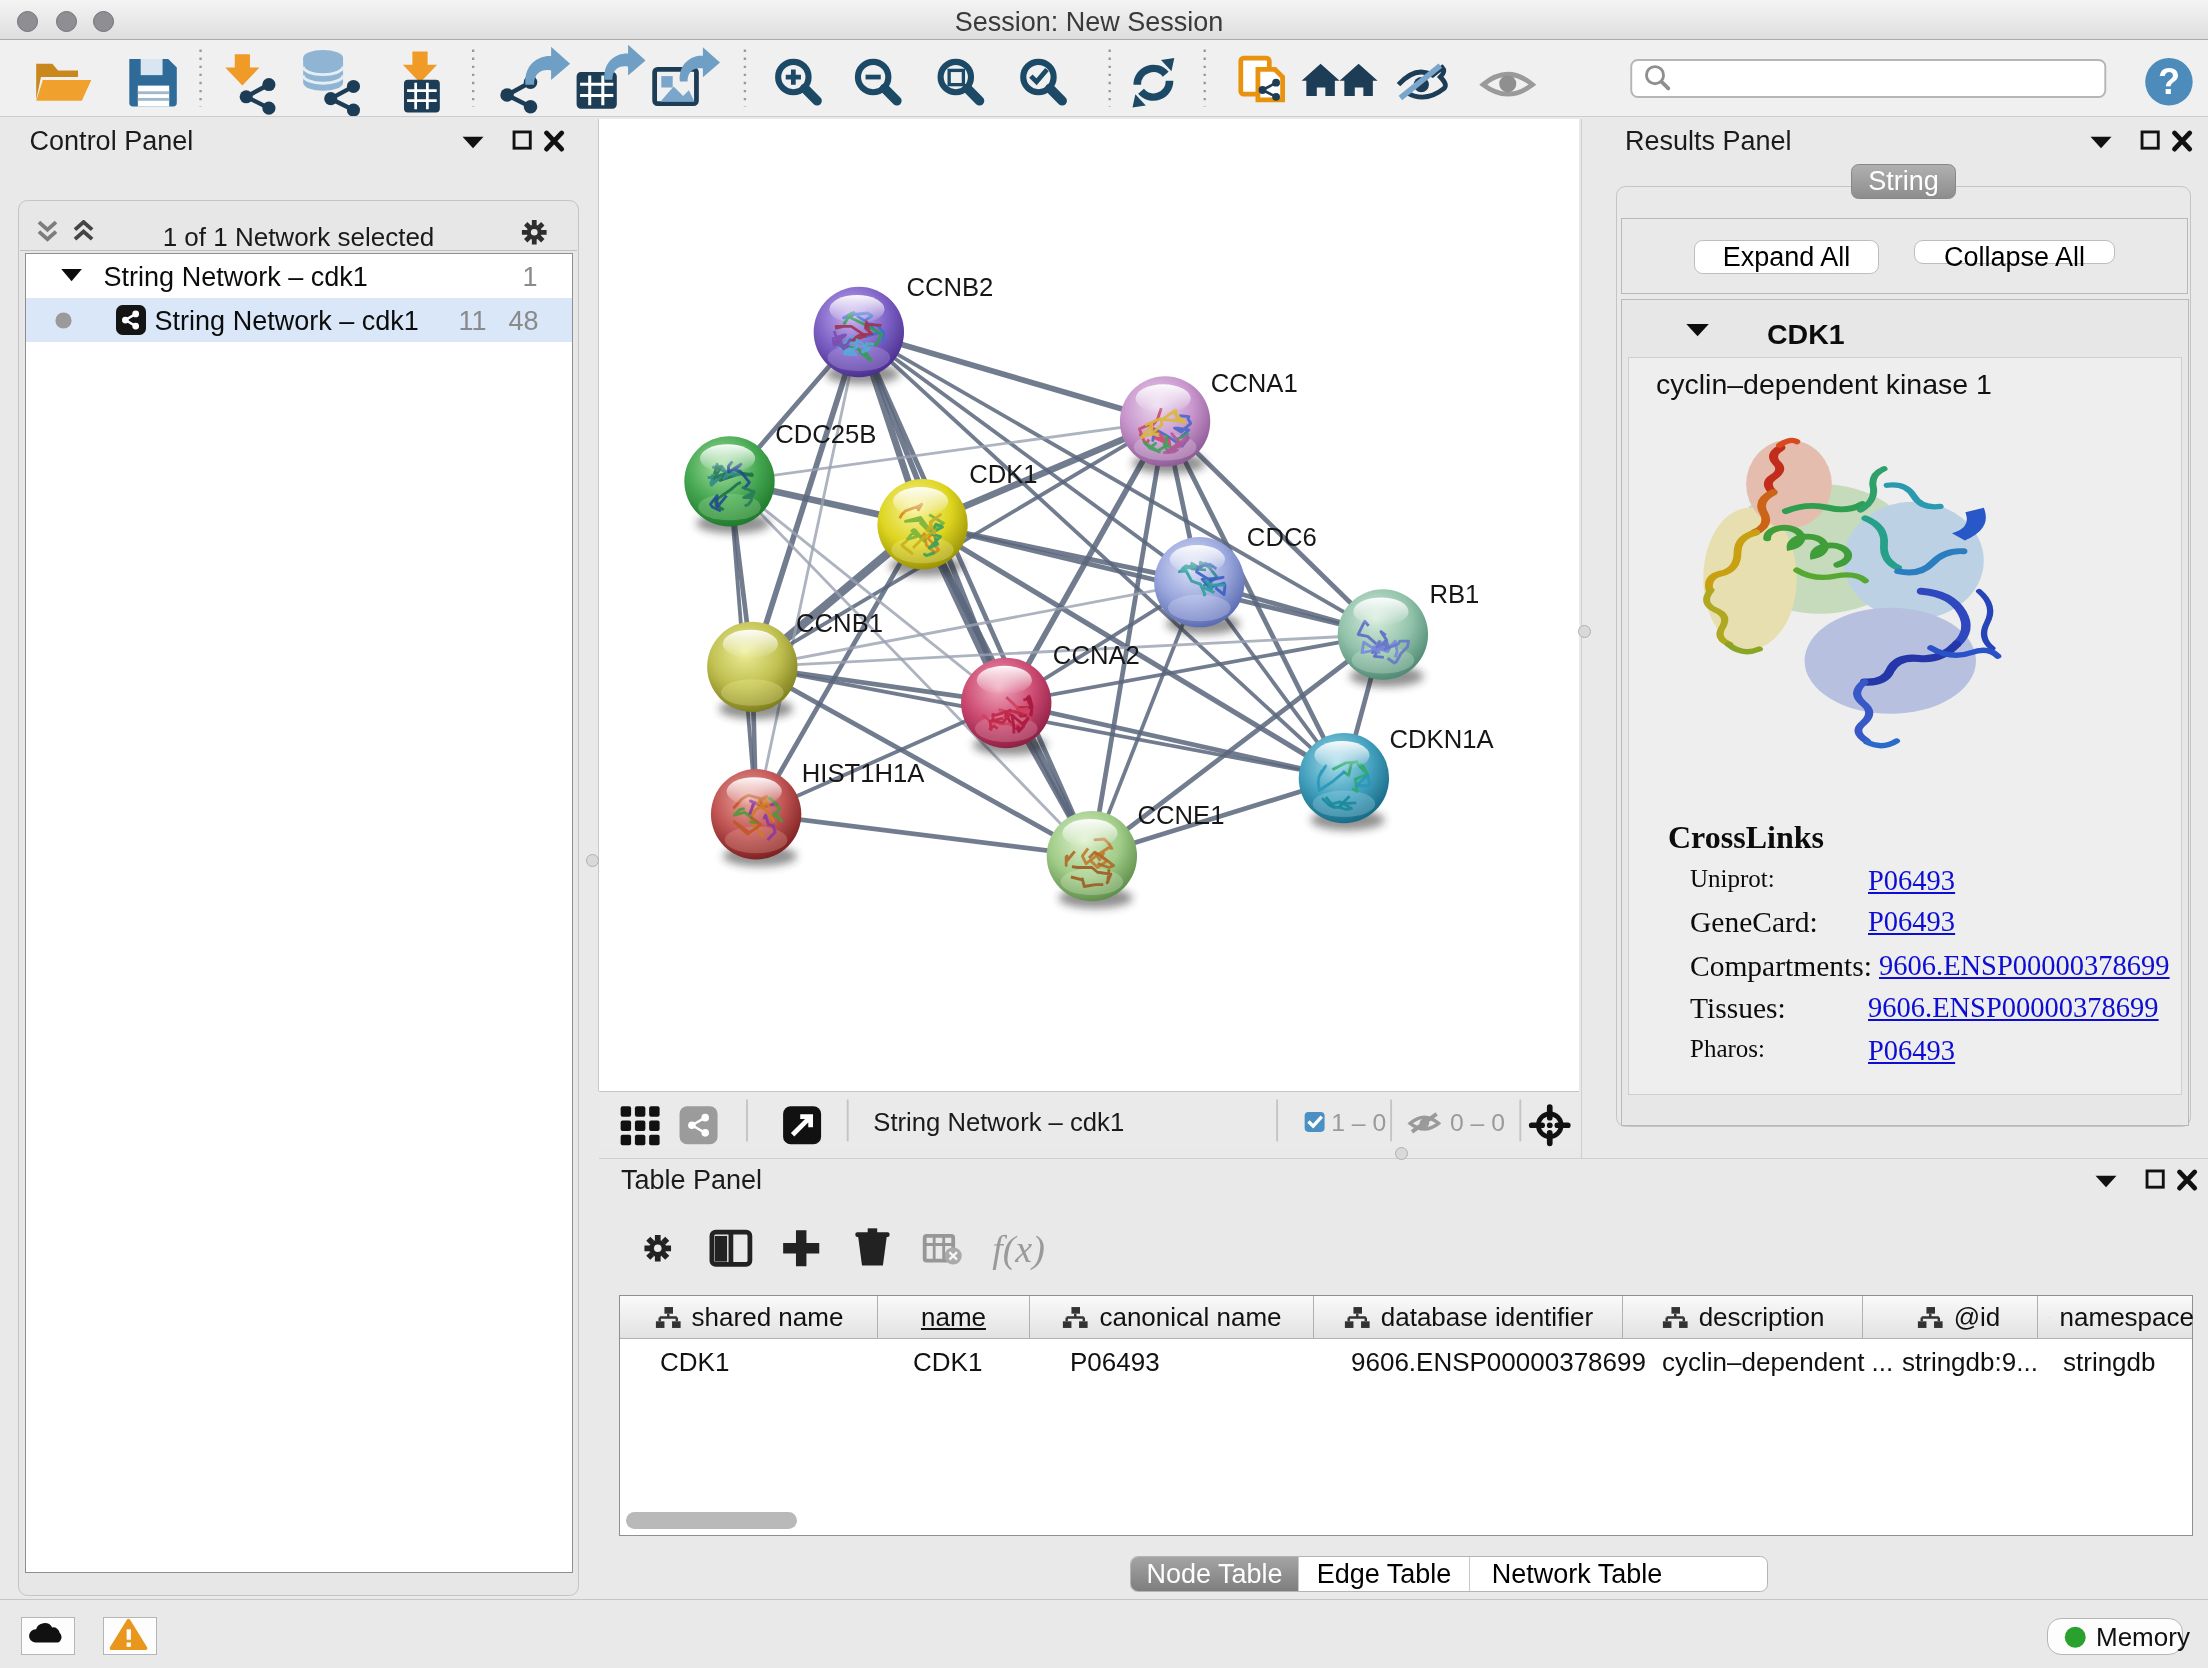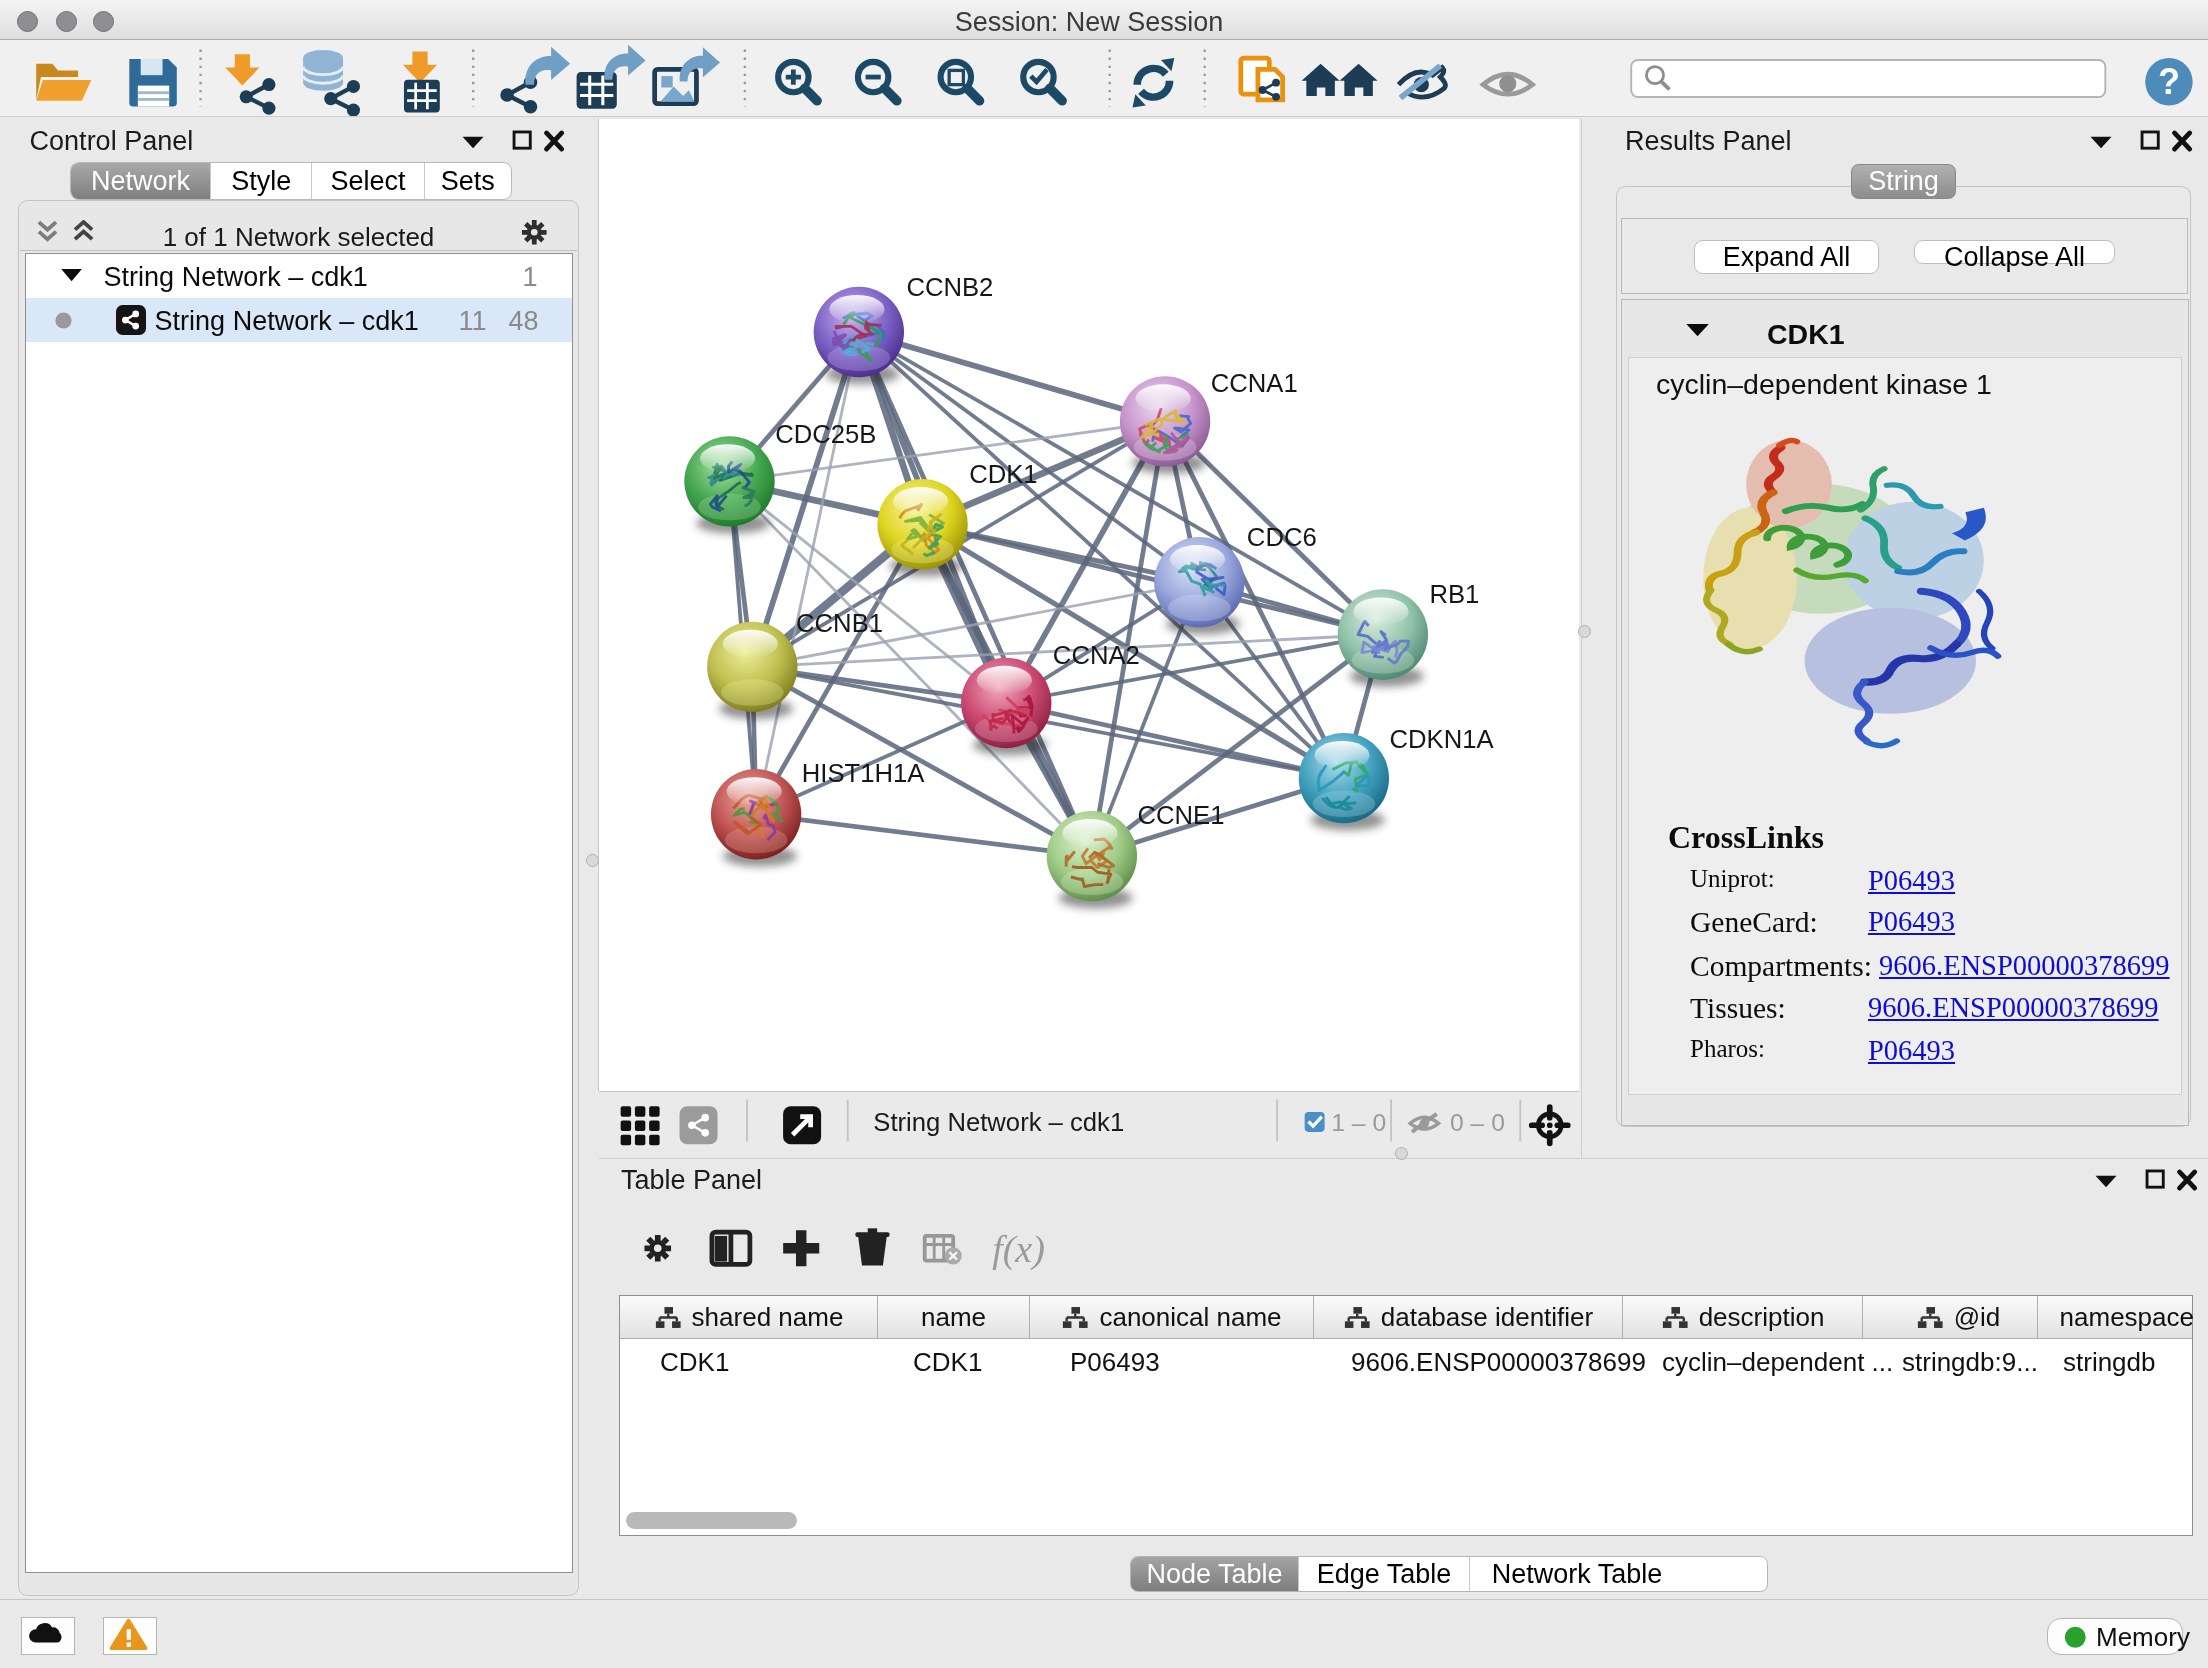--- a/index.html
+++ b/index.html
@@ -154,26 +154,20 @@
 </svg>
 </div>
 <div id="cpanel" class="abs">
   <div class="ptitle" style="position:absolute;left:22px;top:6.7px;">Control Panel</div>
   <svg class="abs" style="left:445px;top:9.5px" width="124" height="25" viewBox="0 0 130 26">
     <path d="M10,8 l22,0 -11,12 z" fill="#111"></path>
     <rect x="64" y="3" width="17" height="17" fill="none" stroke="#111" stroke-width="3"></rect>
     <path d="M98,4 L114,21 M114,4 L98,21" stroke="#111" stroke-width="5" stroke-linecap="round"></path>
   </svg>
   <div class="abs" style="left:10.5px;top:81px;width:561px;height:1396px;background:#e7e7e7;border:1.9px solid #c4c4c4;border-radius:9.5px;"></div>
-  <div class="abs" style="left:62px;top:43px;width:442px;height:38px;display:flex;border:1px solid #b9b9b9;border-radius:8.6px;overflow:hidden;background:#fff;">
-    <div style="width:140px;background:linear-gradient(#a9a9a9,#7e7e7e);color:#fff;font-size:27px;text-align:center;line-height:36px;">Network</div>
-    <div style="width:101px;border-left:1px solid #c9c9c9;font-size:27px;text-align:center;line-height:36px;">Style</div>
-    <div style="width:113px;border-left:1px solid #c9c9c9;font-size:27px;text-align:center;line-height:36px;">Select</div>
-    <div style="width:87px;border-left:1px solid #c9c9c9;font-size:27px;text-align:center;line-height:36px;">Sets</div>
-  </div>
   <div class="abs" style="left:12.4px;top:90px;width:557px;height:42px;border-bottom:1px solid #c0c0c0;">
     <div style="position:absolute;left:0;top:13.3px;width:557px;text-align:center;font-size:26px;color:#1a1a1a;">1 of 1 Network selected</div>
     <svg class="abs" style="left:17px;top:11.4px" width="76" height="25" viewBox="0 0 80 26">
       <g fill="none" stroke="#7d7d7d" stroke-width="4">
           <path d="M2,2 l9,8 9,-8 M2,12 l9,8 9,-8"></path>
         </g>
       <g fill="none" stroke="#444" stroke-width="4">
           <path d="M40,10 l9,-8 9,8 M40,20 l9,-8 9,8"></path>
         </g>
     </svg>
@@ -627,21 +621,21 @@
     <text x="413" y="48" font-size="40" font-style="italic" fill="#9a9a9a" font-family="Liberation Serif">f(x)</text>
   </svg>
   <div class="abs" style="left:20px;top:136px;width:1574px;height:241px;background:#fff;border:1.9px solid #8f8f8f;">
     <div style="position:relative;height:43px;background:linear-gradient(#fafafa,#e2e2e2);border-bottom:1.9px solid #b0b0b0;font-size:26px;color:#111;">
       <div style="position:absolute;left:0;top:0;width:257px;height:43px;display:flex;align-items:center;justify-content:center;gap:9.5px;"><svg width="28.5" height="25" viewBox="0 0 30 26">
             <rect x="11" y="2" width="9" height="7" fill="#333"></rect>
             <rect x="2" y="17" width="9" height="7" fill="#333"></rect>
             <rect x="19" y="17" width="9" height="7" fill="#333"></rect>
             <path d="M15,9 V13 M15,13 H6 M15,13 H24 M6,13 V17 M24,13 V17" stroke="#333" stroke-width="2.5" fill="none"></path>
           </svg>shared name</div>
-      <div style="position:absolute;left:257px;top:0;width:152px;height:43px;border-left:1.9px solid #b0b0b0;display:flex;align-items:center;justify-content:center;">name</div>
+      <div style="position:absolute;left:257px;top:0;width:152px;height:43px;border-left:1.9px solid #b0b0b0;display:flex;align-items:center;justify-content:center;text-decoration:underline;">name</div>
       <div style="position:absolute;left:409px;top:0;width:284px;height:43px;border-left:1.9px solid #b0b0b0;display:flex;align-items:center;justify-content:center;gap:9.5px;"><svg width="28.5" height="25" viewBox="0 0 30 26">
             <rect x="11" y="2" width="9" height="7" fill="#333"></rect>
             <rect x="2" y="17" width="9" height="7" fill="#333"></rect>
             <rect x="19" y="17" width="9" height="7" fill="#333"></rect>
             <path d="M15,9 V13 M15,13 H6 M15,13 H24 M6,13 V17 M24,13 V17" stroke="#333" stroke-width="2.5" fill="none"></path>
           </svg>canonical name</div>
       <div style="position:absolute;left:693px;top:0;width:309px;height:43px;border-left:1.9px solid #b0b0b0;display:flex;align-items:center;justify-content:center;gap:9.5px;"><svg width="28.5" height="25" viewBox="0 0 30 26">
             <rect x="11" y="2" width="9" height="7" fill="#333"></rect>
             <rect x="2" y="17" width="9" height="7" fill="#333"></rect>
             <rect x="19" y="17" width="9" height="7" fill="#333"></rect>

